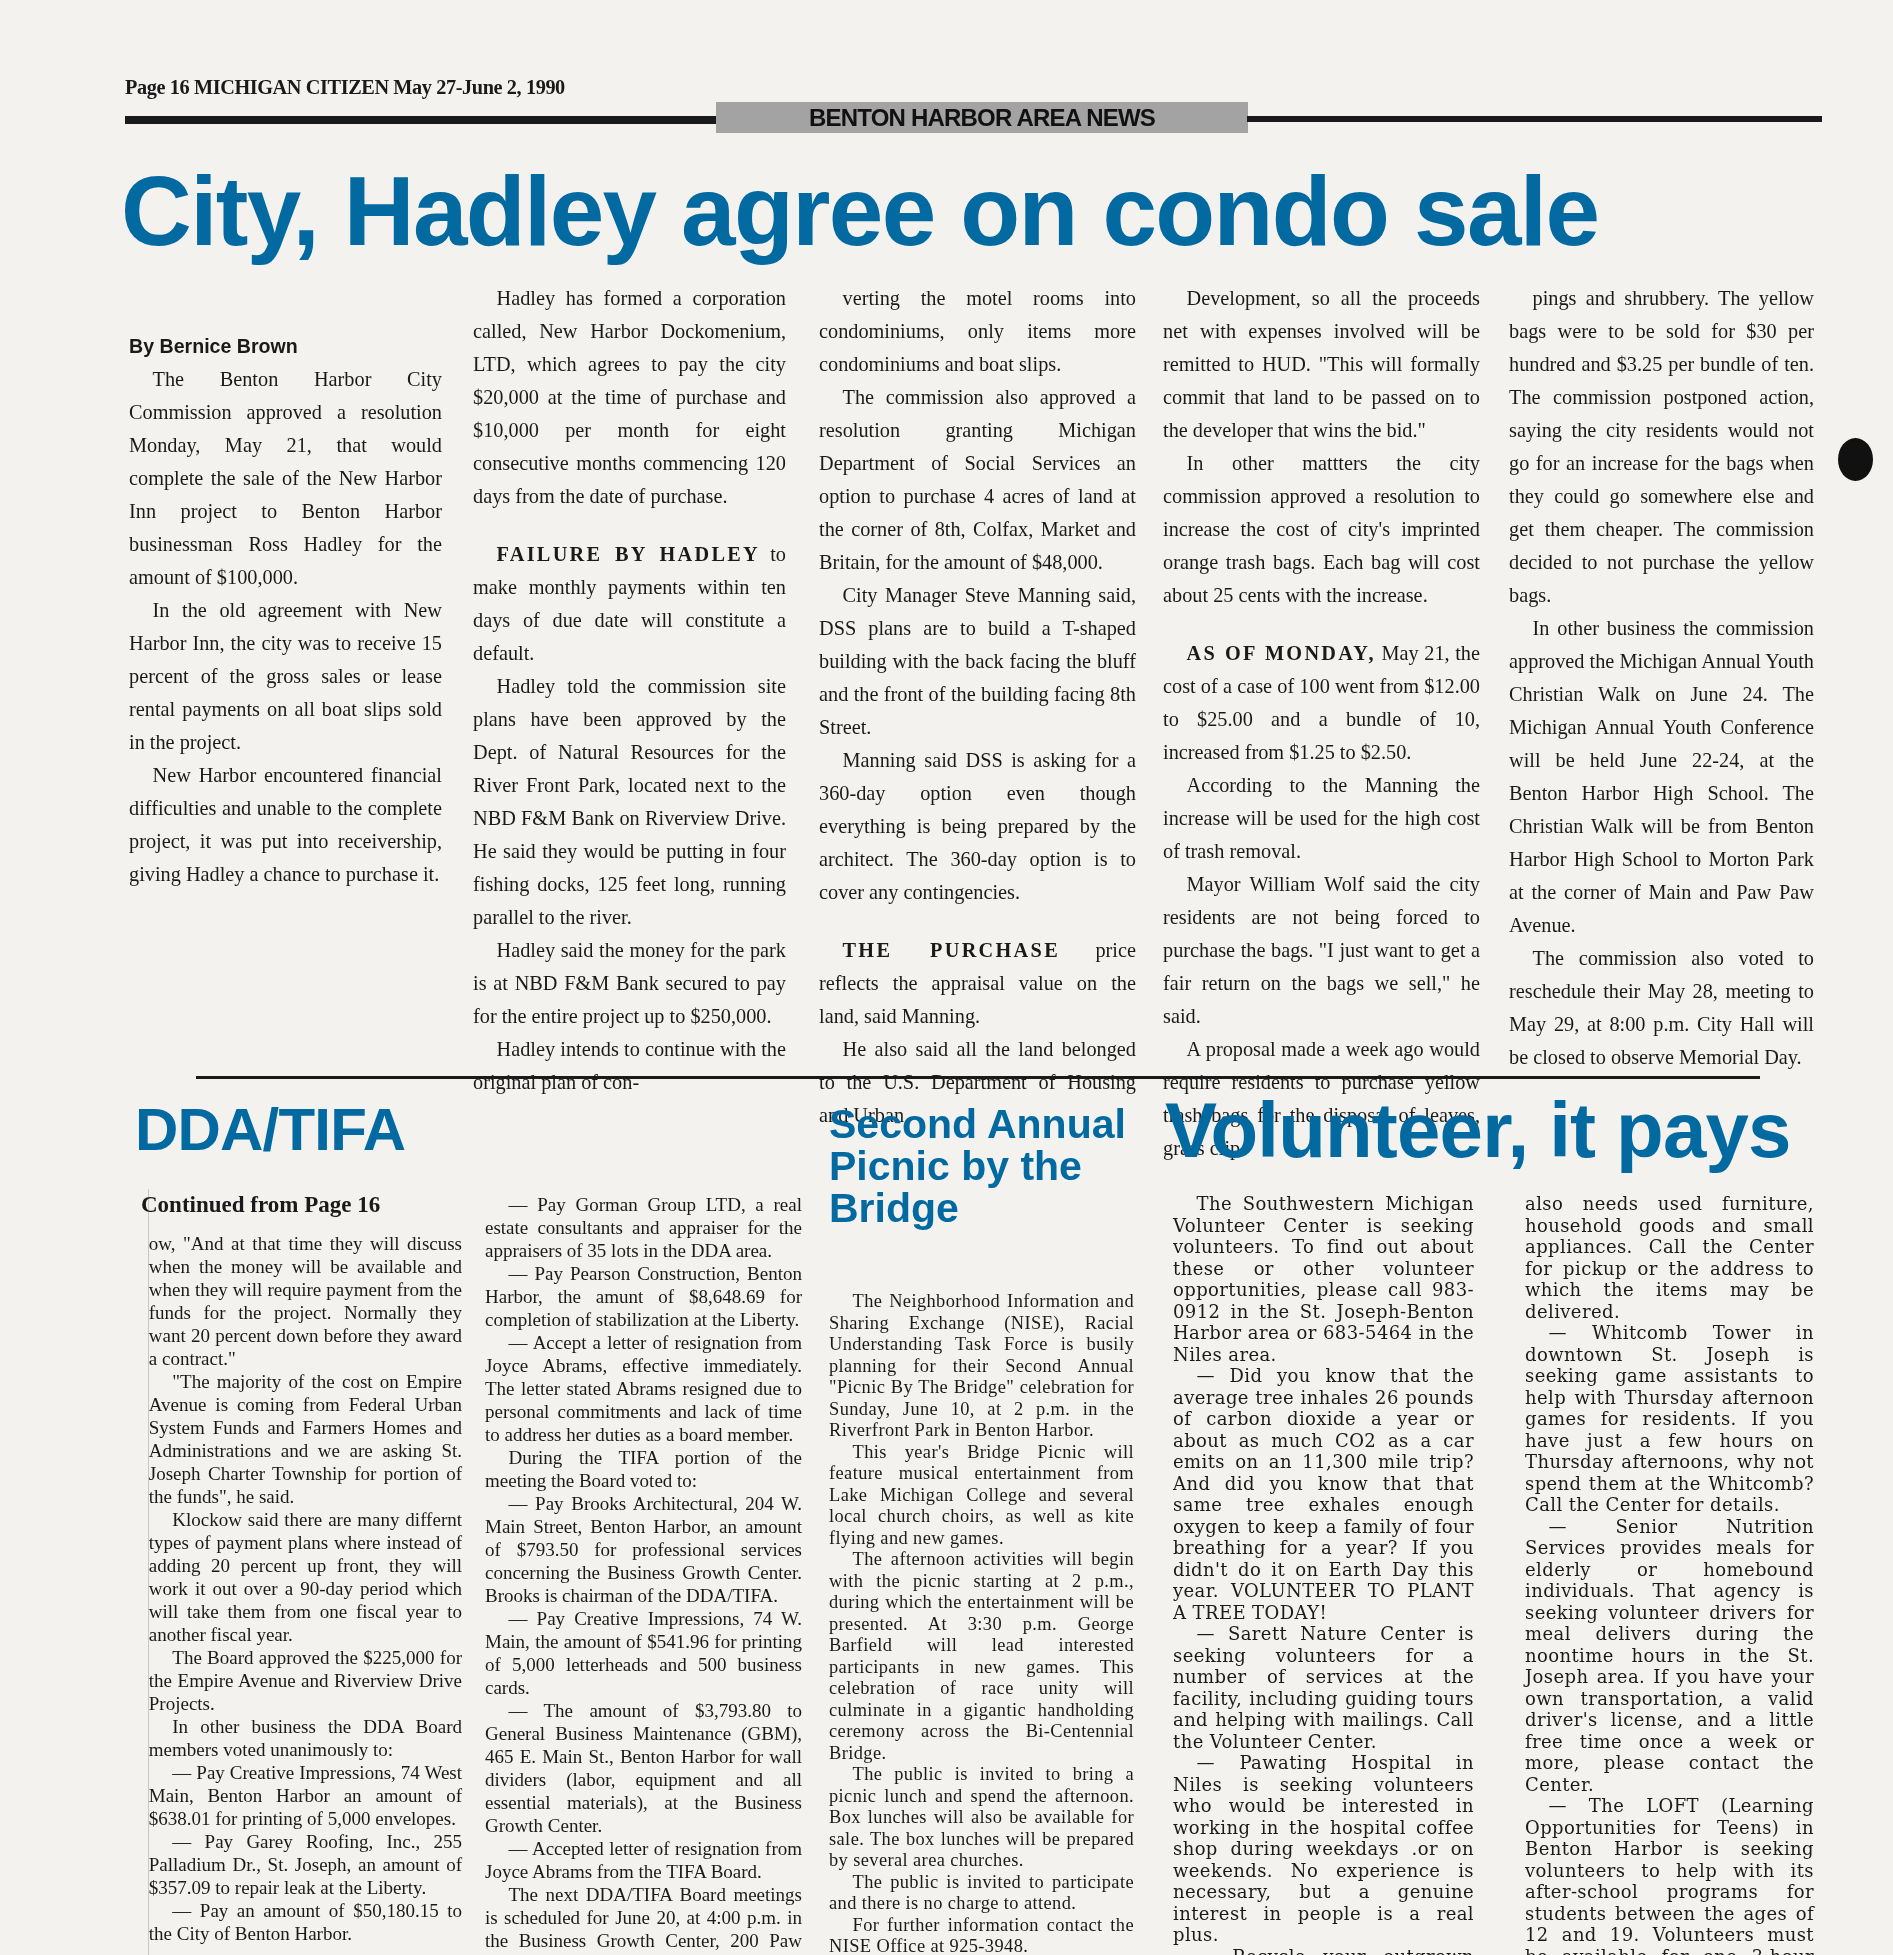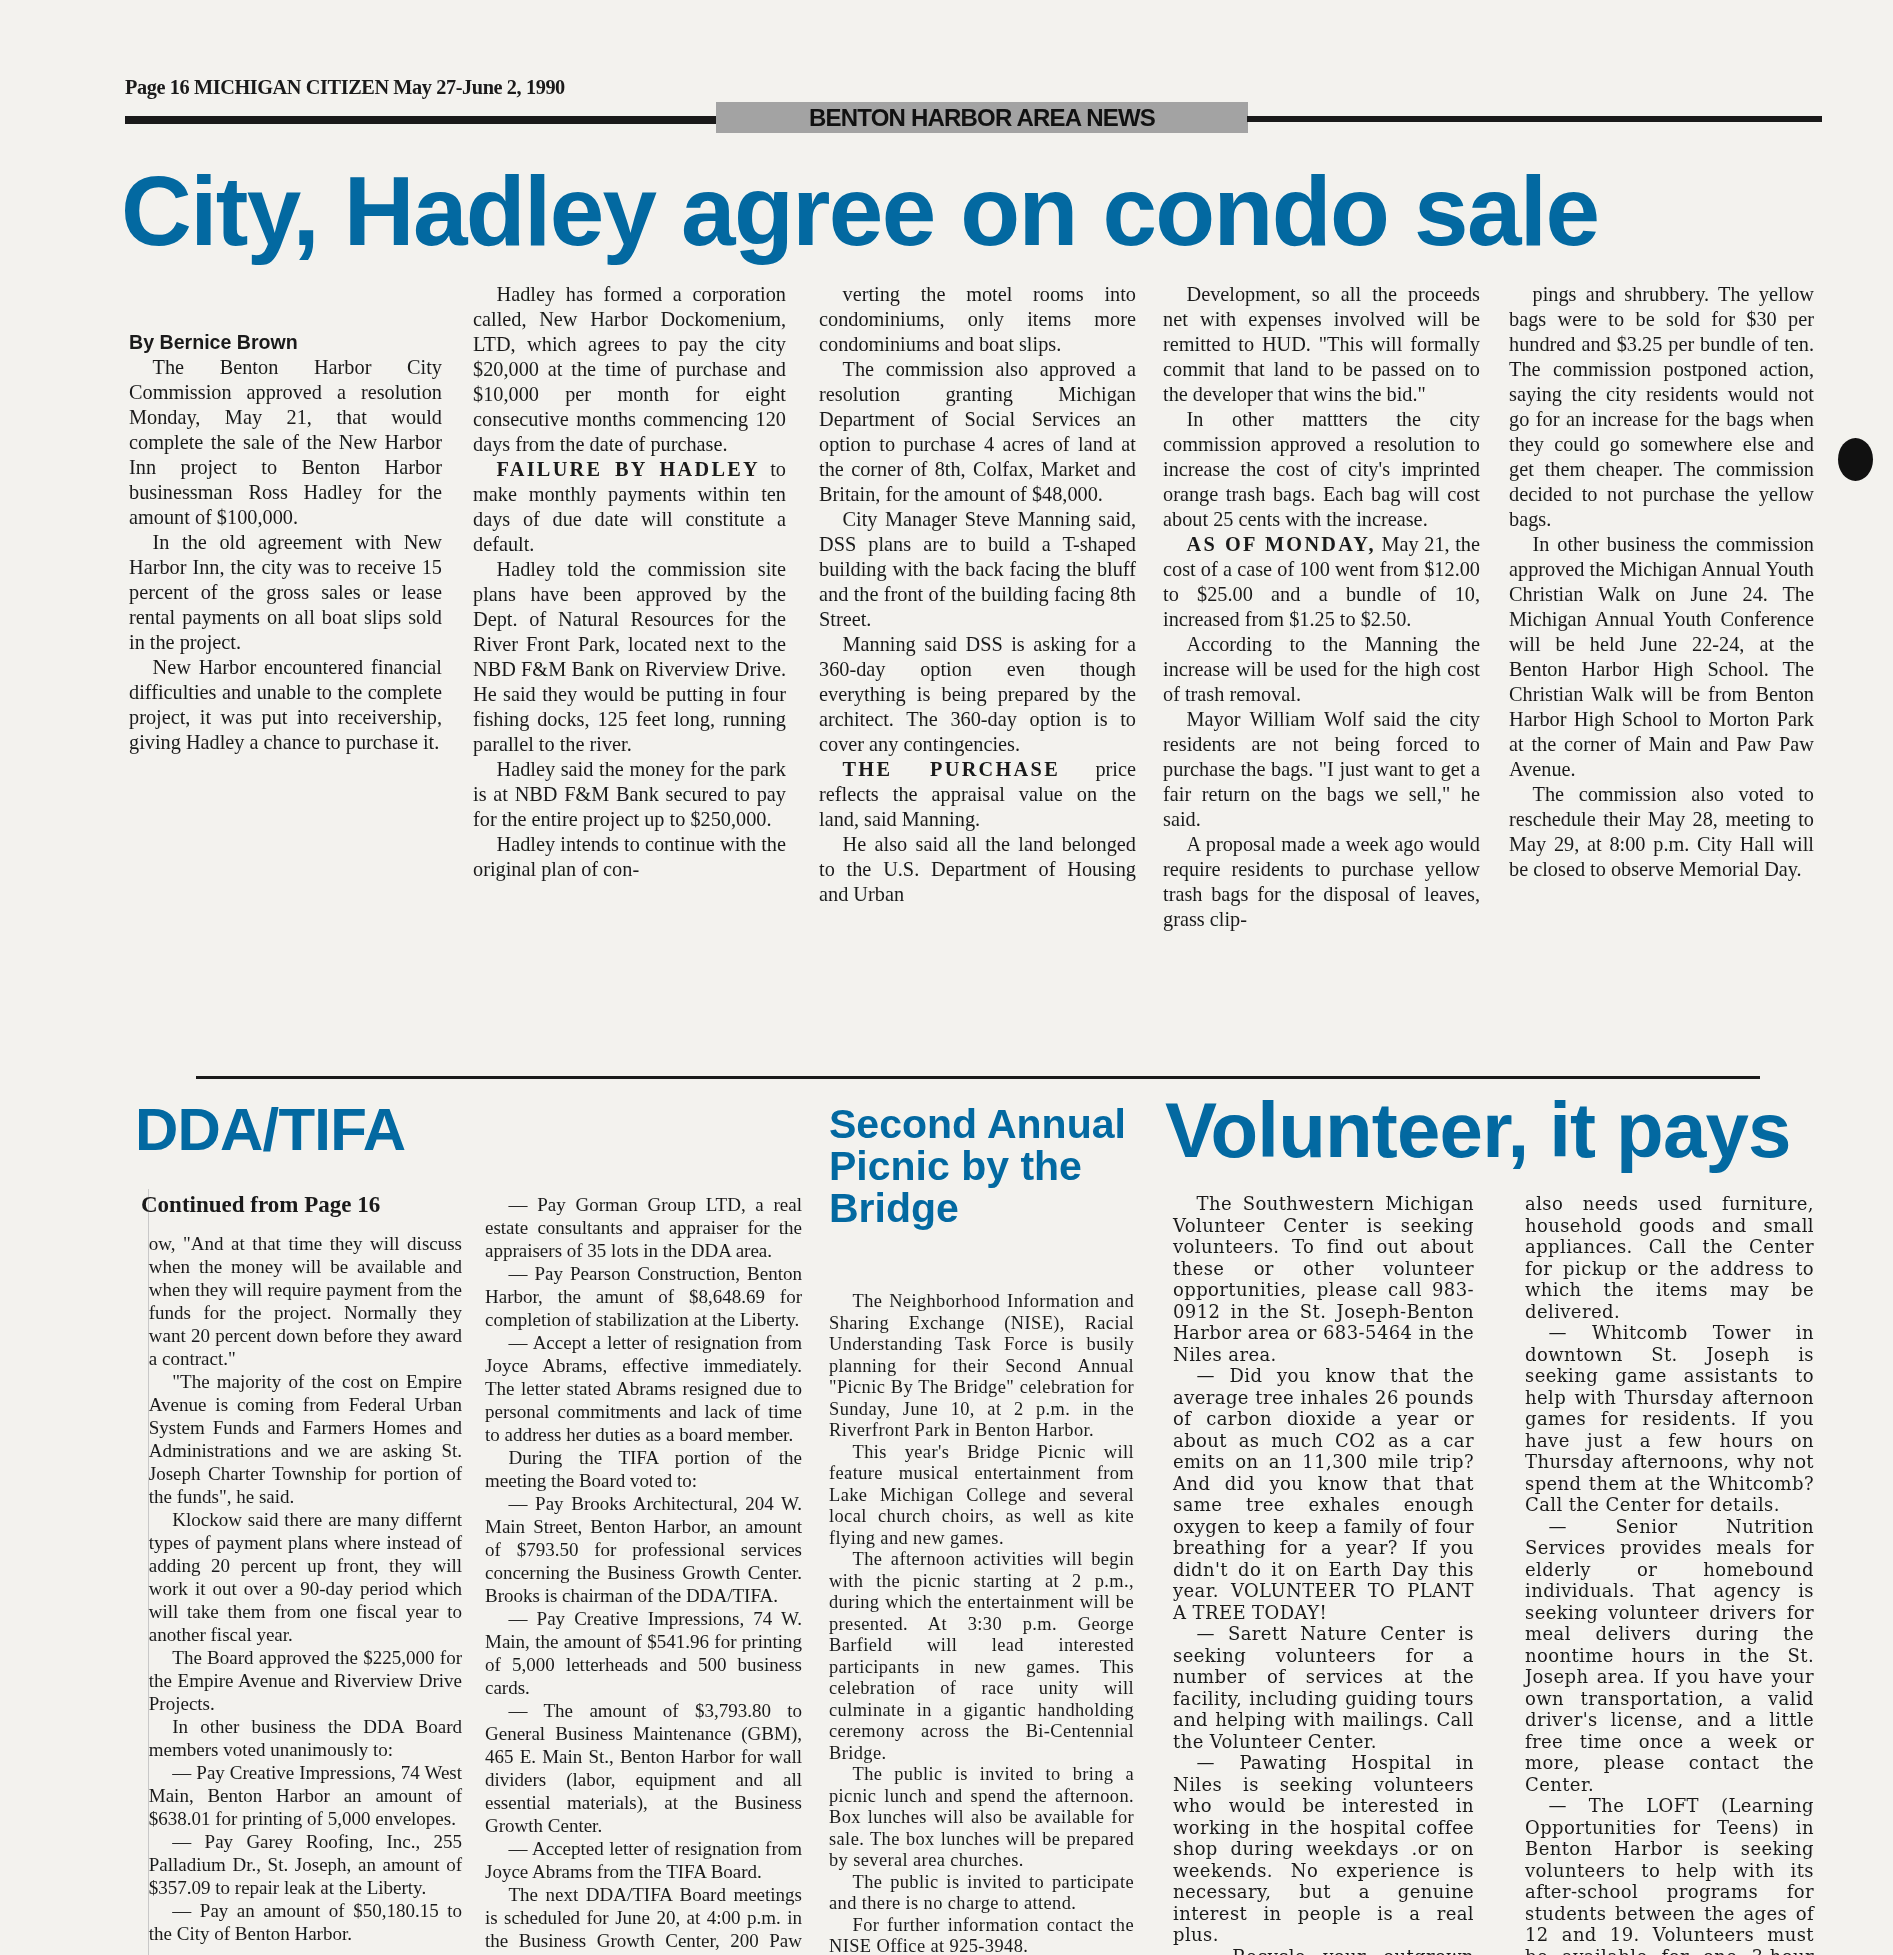--- a/index.html
+++ b/index.html
@@ -10,24 +10,24 @@
   }
   .abs { position:absolute; }
   .folio { left:125px; top:76px; font-size:20.3px; font-weight:bold; letter-spacing:-0.4px; }
   .rule-top { left:125px; top:116px; width:594px; height:7.8px; background:#1a1a1a; }
   .rule-top2 { left:1247px; top:116px; width:575px; height:5.5px; background:#1a1a1a; }
   .section-band { left:716px; top:102px; width:532px; height:31px; background:#a3a3a3;
     font-family:"Liberation Sans","DejaVu Sans",sans-serif; font-weight:bold; font-size:24px;
     text-align:center; line-height:31px; letter-spacing:-0.8px; color:#111; }
   .h1 { font-family:"Liberation Sans","DejaVu Sans",sans-serif; font-weight:bold; color:#0369a1; }
   .headline-main { left:121px; top:153px; font-size:98px; letter-spacing:-1.6px; line-height:117px; white-space:nowrap; }
-  .col { font-size:20.3px; line-height:25px; text-align:justify; }
+  .col { font-size:20.3px; line-height:33px; text-align:justify; }
   .col p { margin:0; text-indent:23.5px; }
   .col p.noind { text-indent:0; }
-  .col p.gap { }
+  .col p.gap { margin-top:25px; }
   .byline { font-family:"Liberation Sans","DejaVu Sans",sans-serif; font-weight:bold; font-size:19.6px; text-indent:0 !important; }
   .bold { font-weight:bold; }
   .spaced { letter-spacing:2.3px; }
   .divider-h { left:196px; top:1076px; width:1564px; height:3.1px; background:#1a1a1a; }
   .vline { width:1.2px; background:#c8c8c8; }
   .headline-dda { left:135px; top:1083px; font-size:60px; letter-spacing:-0.8px; line-height:94px; }
   .headline-picnic { left:829px; top:1103px; font-size:41px; line-height:42px; }
   .headline-vol { left:1165px; top:1087px; font-size:78px; letter-spacing:-0.8px; line-height:86px; white-space:nowrap; }
   .contd { font-weight:bold; font-size:23px; }
   .col-mono { font-family:"DejaVu Serif",serif; font-size:18px; line-height:21.5px; letter-spacing:0.4px; }

